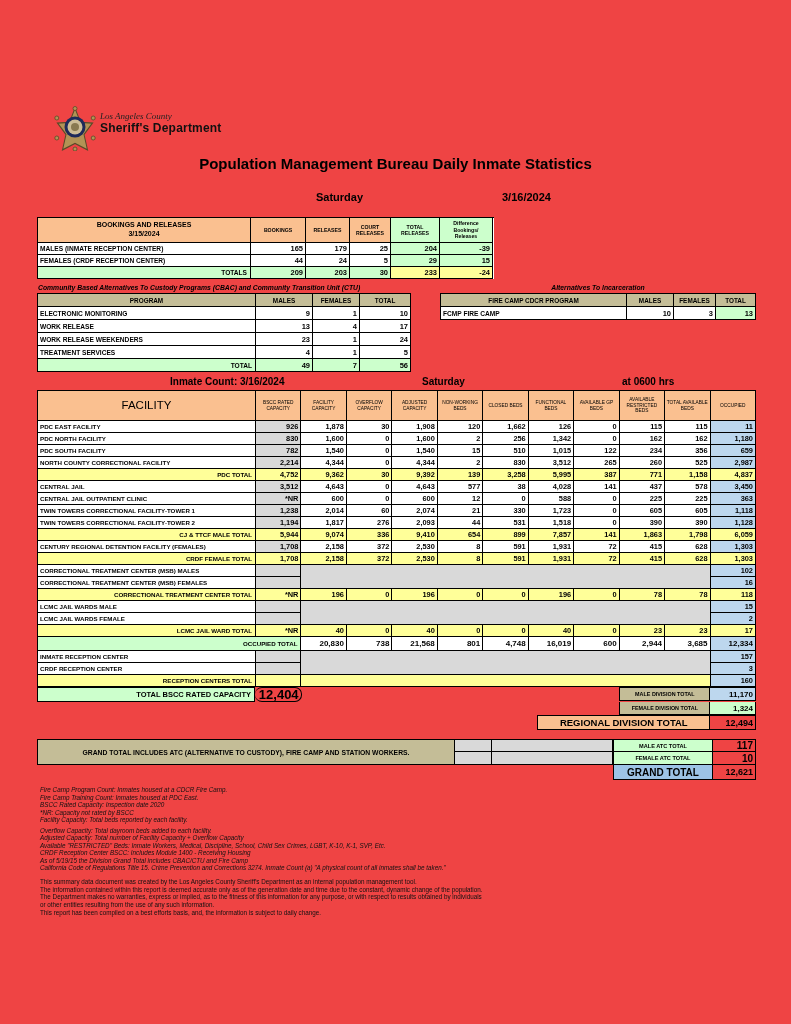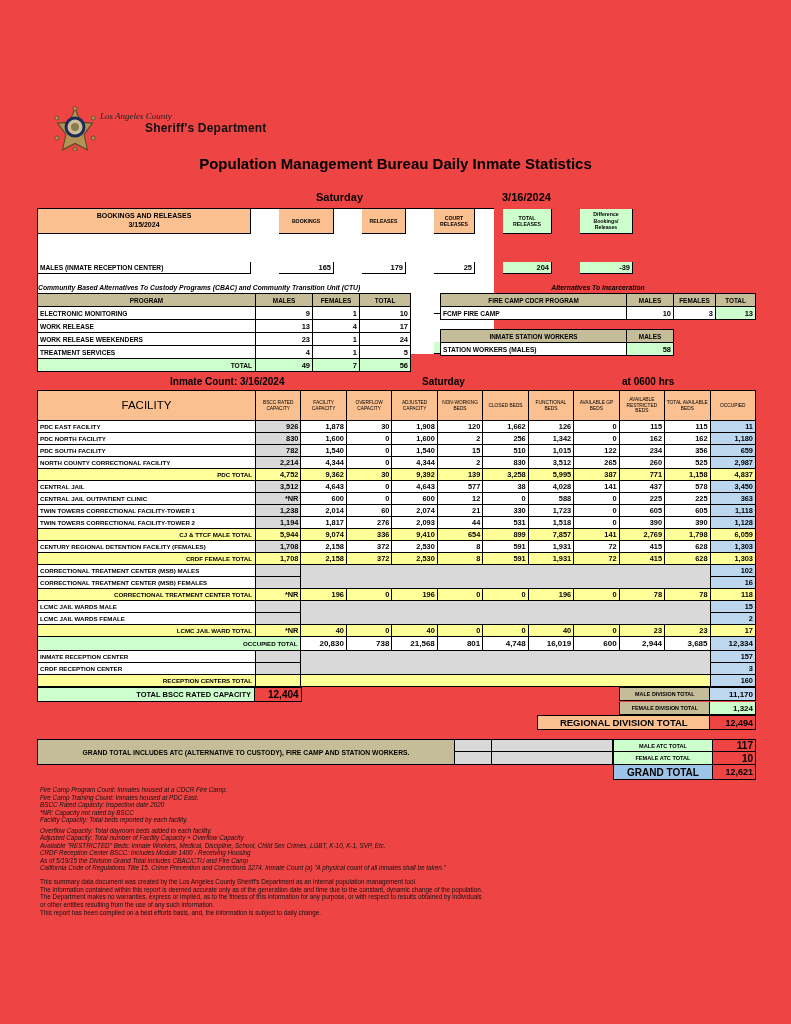--- a/index.html
+++ b/index.html
@@ -6,21 +6,21 @@
   html,body { background:#ffffff; }
   #page {
     position:relative; width:791px; height:1024px; background:#ef4444;
     font-family:"Liberation Sans", sans-serif; color:#000;
     overflow:hidden;
   }
   
   #logo { position:absolute; left:54px; top:105px; }
   #agency { position:absolute; left:100px; top:112px; line-height:1.1; }
   #agency .l1 { font-family:"Liberation Serif", serif; font-style:italic; font-size:9px; color:#222; }
-  #agency .l2 { font-weight:bold; font-size:12px; color:#111; letter-spacing:0.2px;margin-left:45px; }
+  #agency .l2 { font-weight:bold; font-size:12px; color:#111; letter-spacing:0.2px; }
   #title { position:absolute; left:0; top:155px; width:791px; text-align:center;
            font-size:15px; font-weight:bold; }
   .topday  { position:absolute; top:191px; font-size:11px; font-weight:bold; }
   
   .grid { display:grid; border-top:1px solid #000; border-left:1px solid #000; background:#fff; }
   .c { border-right:1px solid #000; border-bottom:1px solid #000;
        display:flex; align-items:center; overflow:hidden; }
   .num { justify-content:flex-end; padding-right:2px; font-weight:bold; }
   .lab { padding-left:2px; font-weight:bold; }
   .rlab { justify-content:flex-end; padding-right:3px; font-weight:bold; }
@@ -28,22 +28,22 @@
   .pre { white-space:pre-line; }
   .nb { border-bottom:none; }
   .peach  { background:#FAC090; }
   .green  { background:#CCFFCC; }
   .yellow { background:#FFFF99; }
   .blue   { background:#BDD7EE; }
   .tan    { background:#C4BD97; }
   .gray   { background:#D9D9D9; }
   .gblue  { background:#9DC3E6; }
   
-  #bookings { position:absolute; left:37px; top:208px; width:457px;
-              grid-template-columns:213px 55px 44px 41px 49px 53px;gap:28px; }
+  #bookings { position:absolute; left:37px; top:217px; width:457px;
+              grid-template-columns:213px 55px 44px 41px 49px 53px; }
   #bookings .hd { height:25px; font-size:5.2px; font-weight:bold; line-height:1.25; }
   #bookings .h1 { font-size:7px; }
   #bookings .dr { height:12px; font-size:7.5px; }
   #bookings .dl { font-size:6.6px; }
   
   #cbac-title { position:absolute; left:38px; top:284px; font-size:6.8px; font-weight:bold; font-style:italic; }
   #cbac { position:absolute; left:37px; top:293px; width:374px;
           grid-template-columns:218px 57px 47px 51px; }
   #cbac .hd { height:13px; font-size:6.4px; font-weight:bold; }
   #cbac .dr { height:13px; font-size:7.5px; }
@@ -187,26 +187,20 @@
   <div id="fire" class="grid">
       <div class="c hd ctr tan">FIRE CAMP CDCR PROGRAM</div>
       <div class="c hd ctr tan">MALES</div>
       <div class="c hd ctr tan">FEMALES</div>
       <div class="c hd ctr tan">TOTAL</div>
       <div class="c dr dl lab">FCMP FIRE CAMP</div>
       <div class="c dr num ">10</div>
       <div class="c dr num ">3</div>
       <div class="c dr num green">13</div>
     </div>
-  <div id="station" class="grid">
-      <div class="c hd ctr tan">INMATE STATION WORKERS</div>
-      <div class="c hd ctr tan">MALES</div>
-      <div class="c dr dl lab">STATION WORKERS (MALES)</div>
-      <div class="c dr num green">58</div>
-    </div>
 
   <div id="countline">
     <span class="cl1"><span>Inmate Count:</span> <span>3/16/2024</span></span>
     <span class="cl2">Saturday</span>
     <span class="cl3">at 0600 hrs</span>
   </div>
 
   <div id="facility" class="grid">
       <div class="c hd ctr peach fac">FACILITY</div>
       <div class="c hd ctr peach">BSCC RATED CAPACITY</div>
@@ -330,21 +324,21 @@
       <div class="c r12 num fv blue">1,128</div>
       <div class="c r12 fl rlab yellow">CJ &amp; TTCF MALE TOTAL</div>
       <div class="c r12 num fv yellow">5,944</div>
       <div class="c r12 num fv yellow">9,074</div>
       <div class="c r12 num fv yellow">336</div>
       <div class="c r12 num fv yellow">9,410</div>
       <div class="c r12 num fv yellow">654</div>
       <div class="c r12 num fv yellow">899</div>
       <div class="c r12 num fv yellow">7,857</div>
       <div class="c r12 num fv yellow">141</div>
-      <div class="c r12 num fv yellow">2,769</div>
+      <div class="c r12 num fv yellow">1,863</div>
       <div class="c r12 num fv yellow">1,798</div>
       <div class="c r12 num fv yellow">6,059</div>
       <div class="c r12 fl">CENTURY REGIONAL DETENTION FACILITY (FEMALES)</div>
       <div class="c r12 num fv gray">1,708</div>
       <div class="c r12 num fv ">2,158</div>
       <div class="c r12 num fv ">372</div>
       <div class="c r12 num fv ">2,530</div>
       <div class="c r12 num fv ">8</div>
       <div class="c r12 num fv ">591</div>
       <div class="c r12 num fv ">1,931</div>
@@ -425,21 +419,21 @@
       <div class="c r12 num fv blue">3</div>
       <div class="c r12 fl rlab yellow">RECEPTION CENTERS TOTAL</div>
       <div class="c r12 yellow"></div>
       <div class="c r12 yellow" style="grid-column: span 9;"></div>
       <div class="c r12 num fv blue">160</div>
     </div>
 
   <div id="bottomrows" style="top: 687px;">
       <div class="botrow" style="height: 15px;">
         <div class="c abs rlab green" style="left: 0px; width: 218px; height: 15px; font-size: 7.5px; border: 1px solid rgb(0, 0, 0);">TOTAL BSCC RATED CAPACITY</div>
-        <div class="c abs num" style="left: 218px; width: 46.6px; height: 15px; font-size: 10px; border-left: none;">12,404</div>
+        <div class="c abs num" style="left: 218px; width: 46.6px; height: 15px; font-size: 13px; border-left: none; border-radius: 7px;">12,404</div>
         <div class="c abs ctr tan" style="right: 45.6px; width: 91.2px; height: 14px; font-size: 5.4px; font-weight: bold; justify-content: center;">MALE DIVISION TOTAL</div>
         <div class="c abs num blue" style="right: 0px; width: 45.6px; height: 14px; font-size: 8px; border-left: none; margin-left: 39px;">11,170</div>
       </div>
       <div class="botrow" style="height: 13px;">
         <div class="c abs ctr tan" style="right: 45.6px; width: 91.2px; height: 13px; font-size: 5.4px; font-weight: bold; justify-content: center; border-top: none;">FEMALE DIVISION TOTAL</div>
         <div class="c abs num green" style="right: 0px; width: 45.6px; height: 13px; font-size: 8px; border-left: none; border-top: none;">1,324</div>
       </div>
       <div class="botrow" style="height: 15px;">
         <div class="c abs ctr peach" style="right: 45.6px; width: 173.28px; height: 15px; font-size: 9.5px; font-weight: bold; justify-content: center; border: 1.5px solid rgb(0, 0, 0);">REGIONAL DIVISION TOTAL</div>
         <div class="c abs num" style="right: 0px; width: 45.6px; height: 15px; font-size: 9px; border-top: 1.5px solid rgb(0, 0, 0); border-right: 1.5px solid rgb(0, 0, 0); border-bottom: 1.5px solid rgb(0, 0, 0); border-left: none; border-image: initial;">12,494</div>

